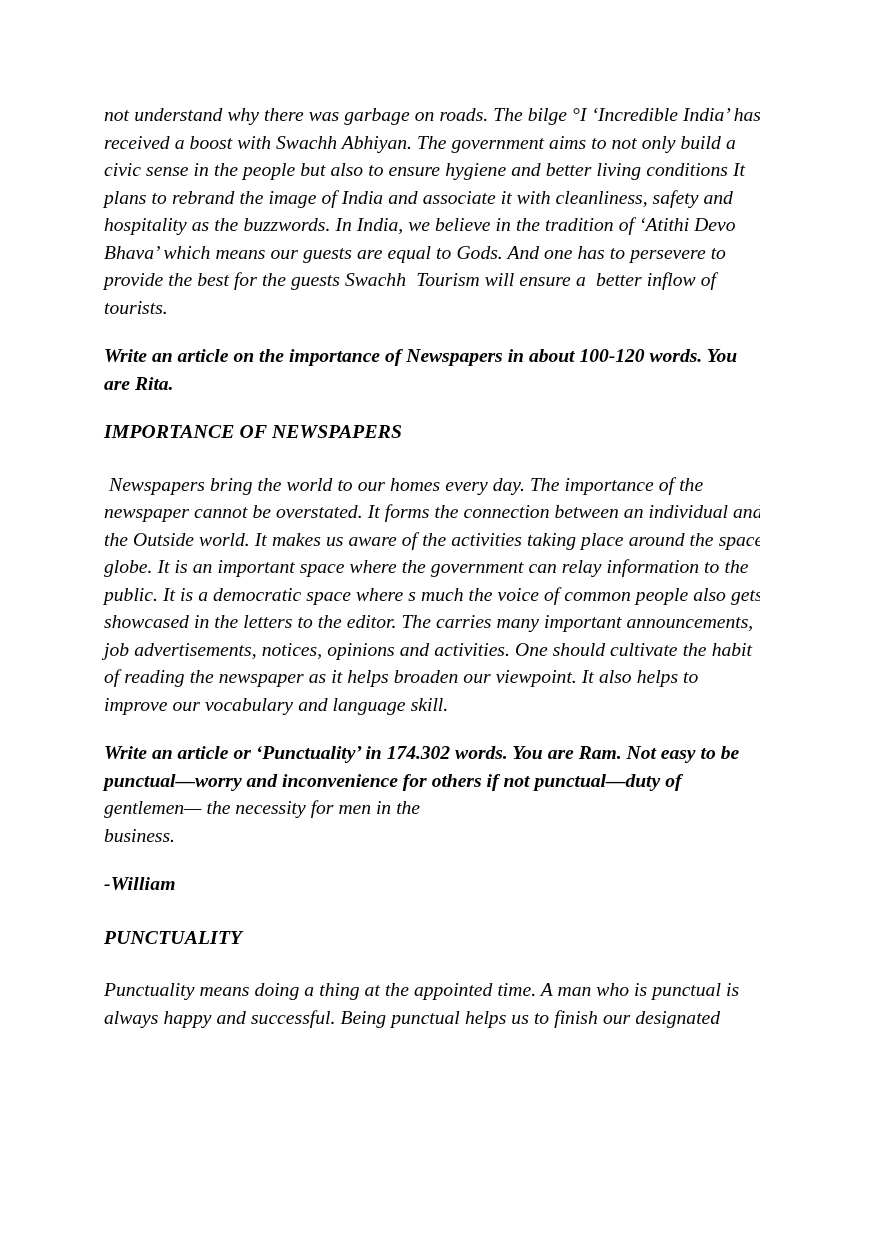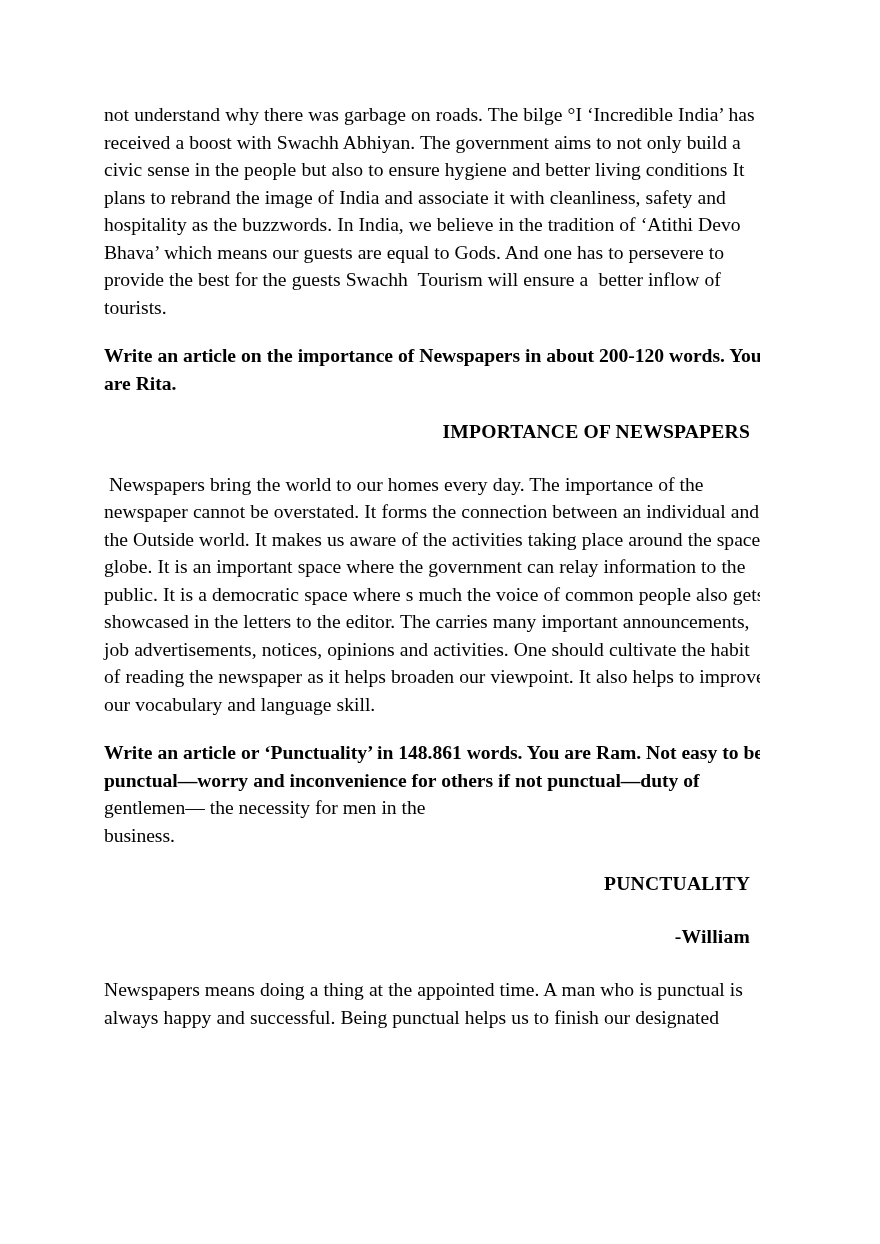--- a/index.html
+++ b/index.html
@@ -16,20 +16,21 @@
     -webkit-font-smoothing: antialiased;
   }
   .page {
     position: absolute;
     left: 0;
     top: 0;
     width: 760px;
     height: 1244px;
     background: #ffffff;
     overflow: hidden;
+    font-style: italic;
   }
   .content {
     position: absolute;
     left: 104px;
     top: 101px;
     width: 662px;
   }
   p.para {
     margin: 0;
     font-size: 19.6px;
@@ -43,25 +44,25 @@
   }
   p.bold-block {
     font-weight: bold;
     margin-bottom: 21px;
     letter-spacing: -0.05px;
   }
   p.bold-block .reg {
     font-weight: normal;
   }
   .heading {
-    margin: 16px;
+    margin: 0;
     font-size: 19.6px;
     line-height: 27.5px;
     font-weight: bold;
-    text-align: right;
+    text-align: left;
     letter-spacing: 0.2px;
   }
   .heading-main {
     margin-bottom: 25px;
   }
   .heading-author {
     margin-bottom: 26px;
   }
   .tight-last {
     margin-bottom: 0;
@@ -69,31 +70,31 @@
   .gap-after-skill { margin-bottom: 20px; }
 </style>
 </head>
 <body>
 
 <div class="page">
   <div class="content">
 
     <p class="para body-text">not understand why there was garbage on roads. The bilge °I ‘Incredible India’ has received a boost with Swachh Abhiyan. The government aims to not only build a civic sense in the people but also to ensure hygiene and better living conditions It plans to rebrand the image of India and associate it with cleanliness, safety and hospitality as the buzzwords. In India, we believe in the tradition of ‘Atithi Devo Bhava’ which means our guests are equal to Gods. And one has to persevere to provide the best for the guests Swachh  Tourism will ensure a  better inflow of tourists.</p>
 
-    <p class="para bold-block">Write an article on the importance of Newspapers in about 200-120 words. You are Rita.</p>
+    <p class="para bold-block">Write an article on the importance of Newspapers in about 100-120 words. You are Rita.</p>
 
 
     <p class="heading heading-main">IMPORTANCE OF NEWSPAPERS</p>
 
 
     <p class="para body-text gap-after-skill"> Newspapers bring the world to our homes every day. The importance of the newspaper cannot be overstated. It forms the connection between an individual and the Outside world. It makes us aware of the activities taking place around the space globe. It is an important space where the government can relay information to the public. It is a democratic space where s much the voice of common people also gets showcased in the letters to the editor. The carries many important announcements, job advertisements, notices, opinions and activities. One should cultivate the habit of reading the newspaper as it helps broaden our viewpoint. It also helps to improve our vocabulary and language skill.</p>
 
-    <p class="para bold-block"><span>Write an article or ‘Punctuality’ in 148.861 words. You are Ram. Not easy to be punctual—worry and inconvenience for others if not punctual—duty of</span><span class="reg"> gentlemen— the necessity for men in the
+    <p class="para bold-block"><span>Write an article or ‘Punctuality’ in 174.302 words. You are Ram. Not easy to be punctual—worry and inconvenience for others if not punctual—duty of</span><span class="reg"> gentlemen— the necessity for men in the
 business.</span></p>
+
+    <p class="heading heading-author">-William</p>
 
     <p class="heading heading-main">PUNCTUALITY</p>
 
-    <p class="heading heading-author">-William</p>
-
-    <p class="para tight-last">Newspapers means doing a thing at the appointed time. A man who is punctual is always happy and successful. Being punctual helps us to finish our designated</p>
+    <p class="para tight-last">Punctuality means doing a thing at the appointed time. A man who is punctual is always happy and successful. Being punctual helps us to finish our designated</p>
 
   </div>
 </div>
 
 </body></html>

